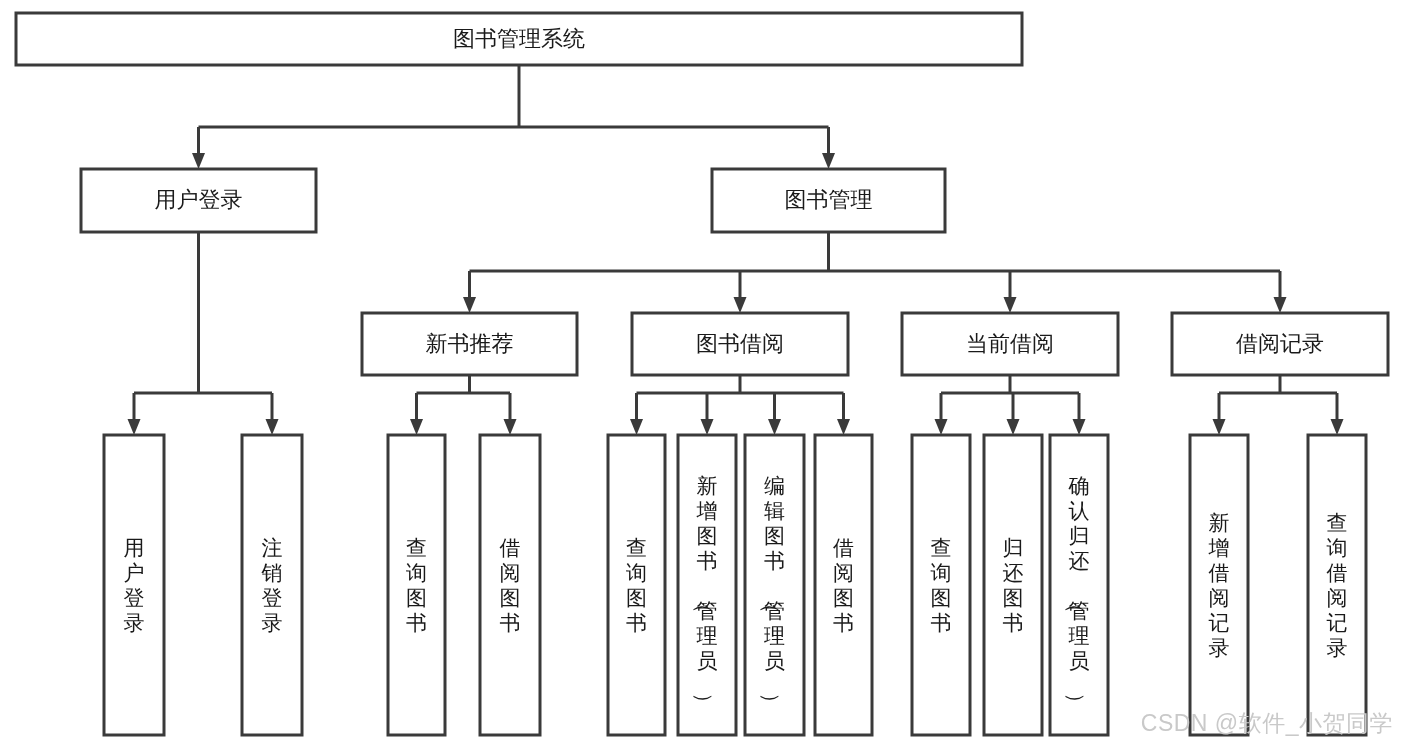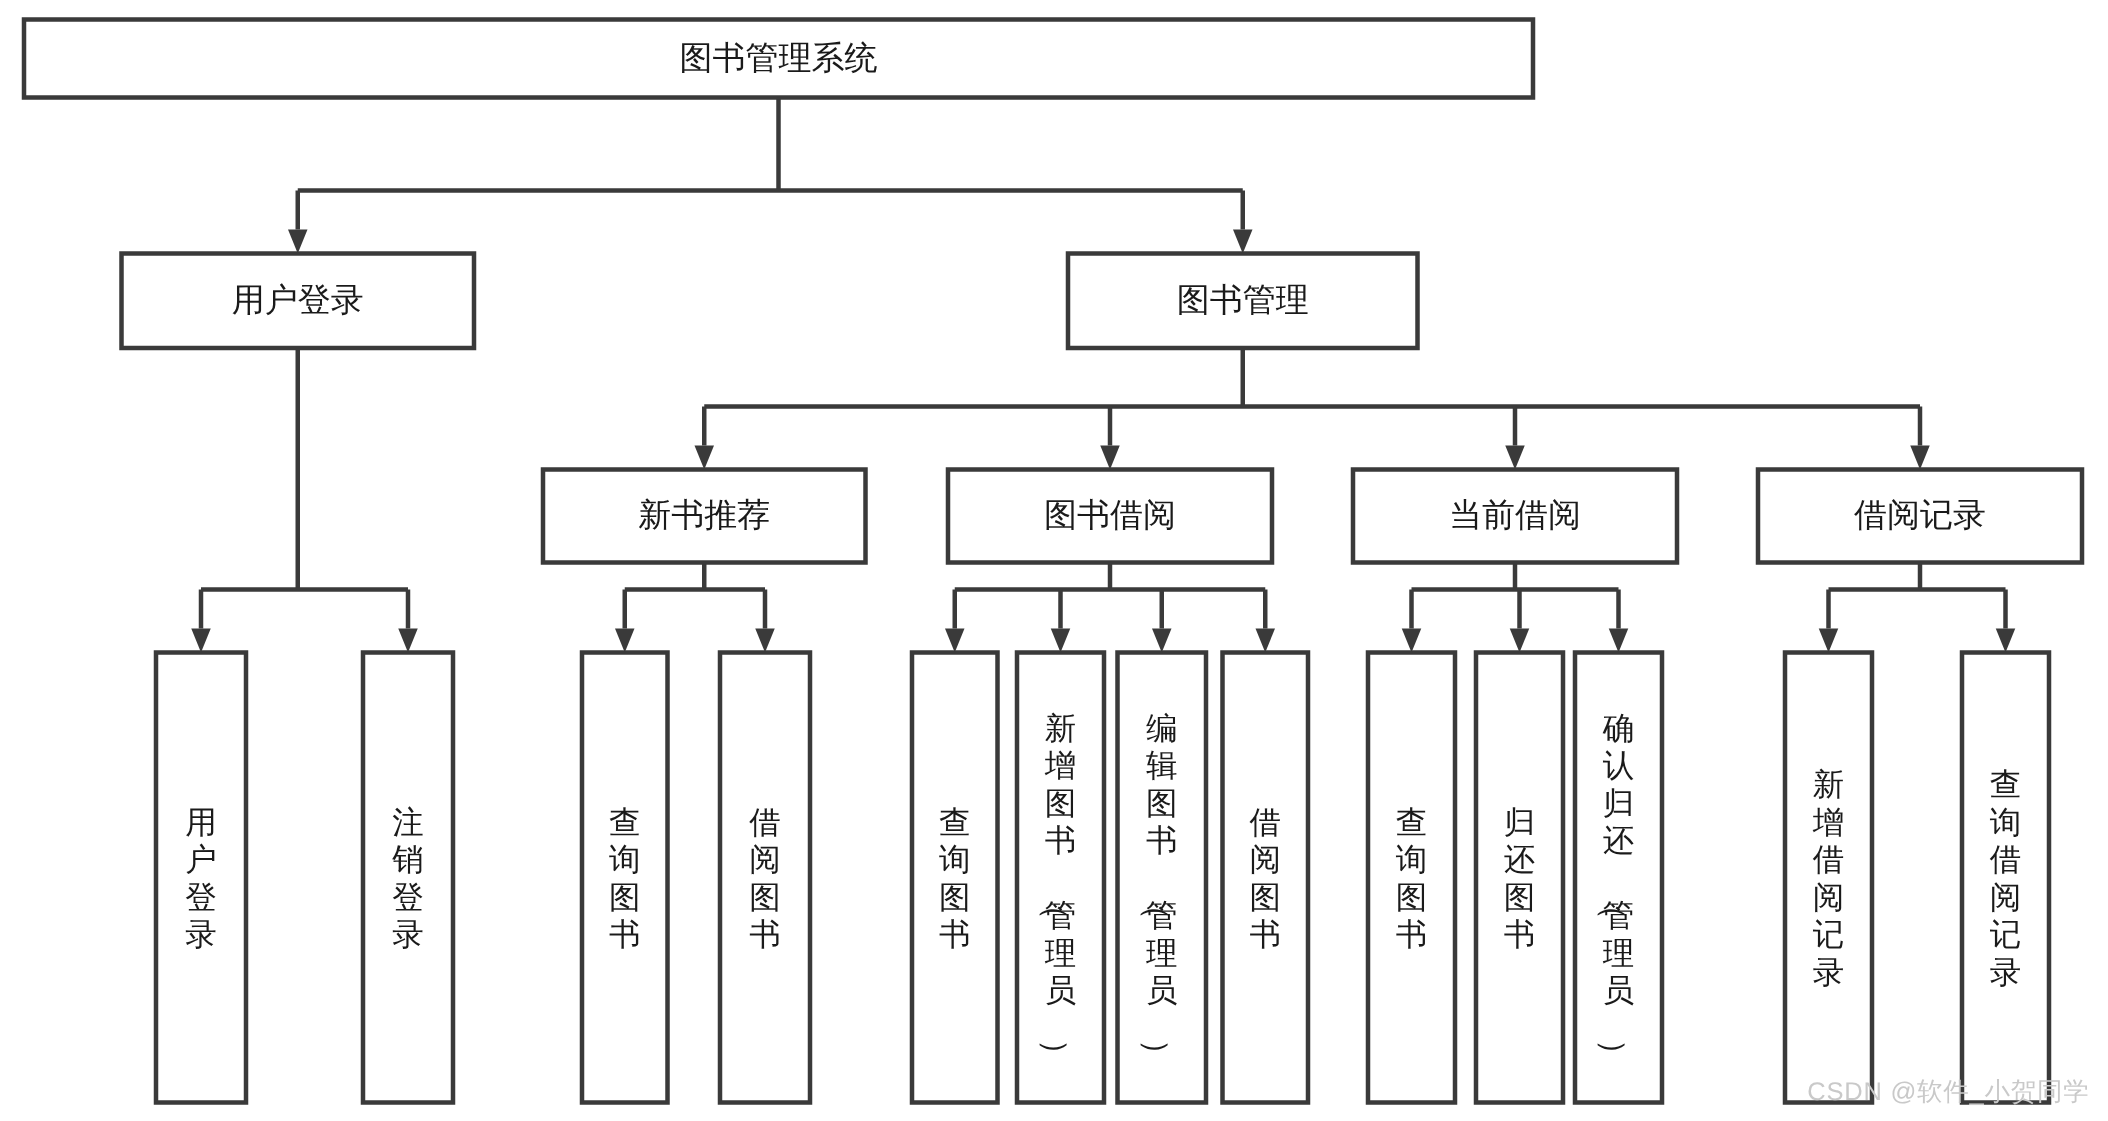--- a/index.html
+++ b/index.html
@@ -53,21 +53,21 @@
     font-family: "Liberation Sans", "DejaVu Sans", sans-serif;
     font-size: 21px;
     fill: #1a1a1a;
     text-anchor: middle;
   }
   .watermark-text {
     position: absolute;
     right: 12px;
     bottom: 8px;
     font-family: "Liberation Sans", "DejaVu Sans", sans-serif;
-    font-size: 17px;
+    font-size: 23px;
     color: #c9c9c9;
     white-space: nowrap;
     letter-spacing: 0.5px;
     pointer-events: none;
   }
 </style>
 </head>
 <body>
 
 <div id="diagram-root">

